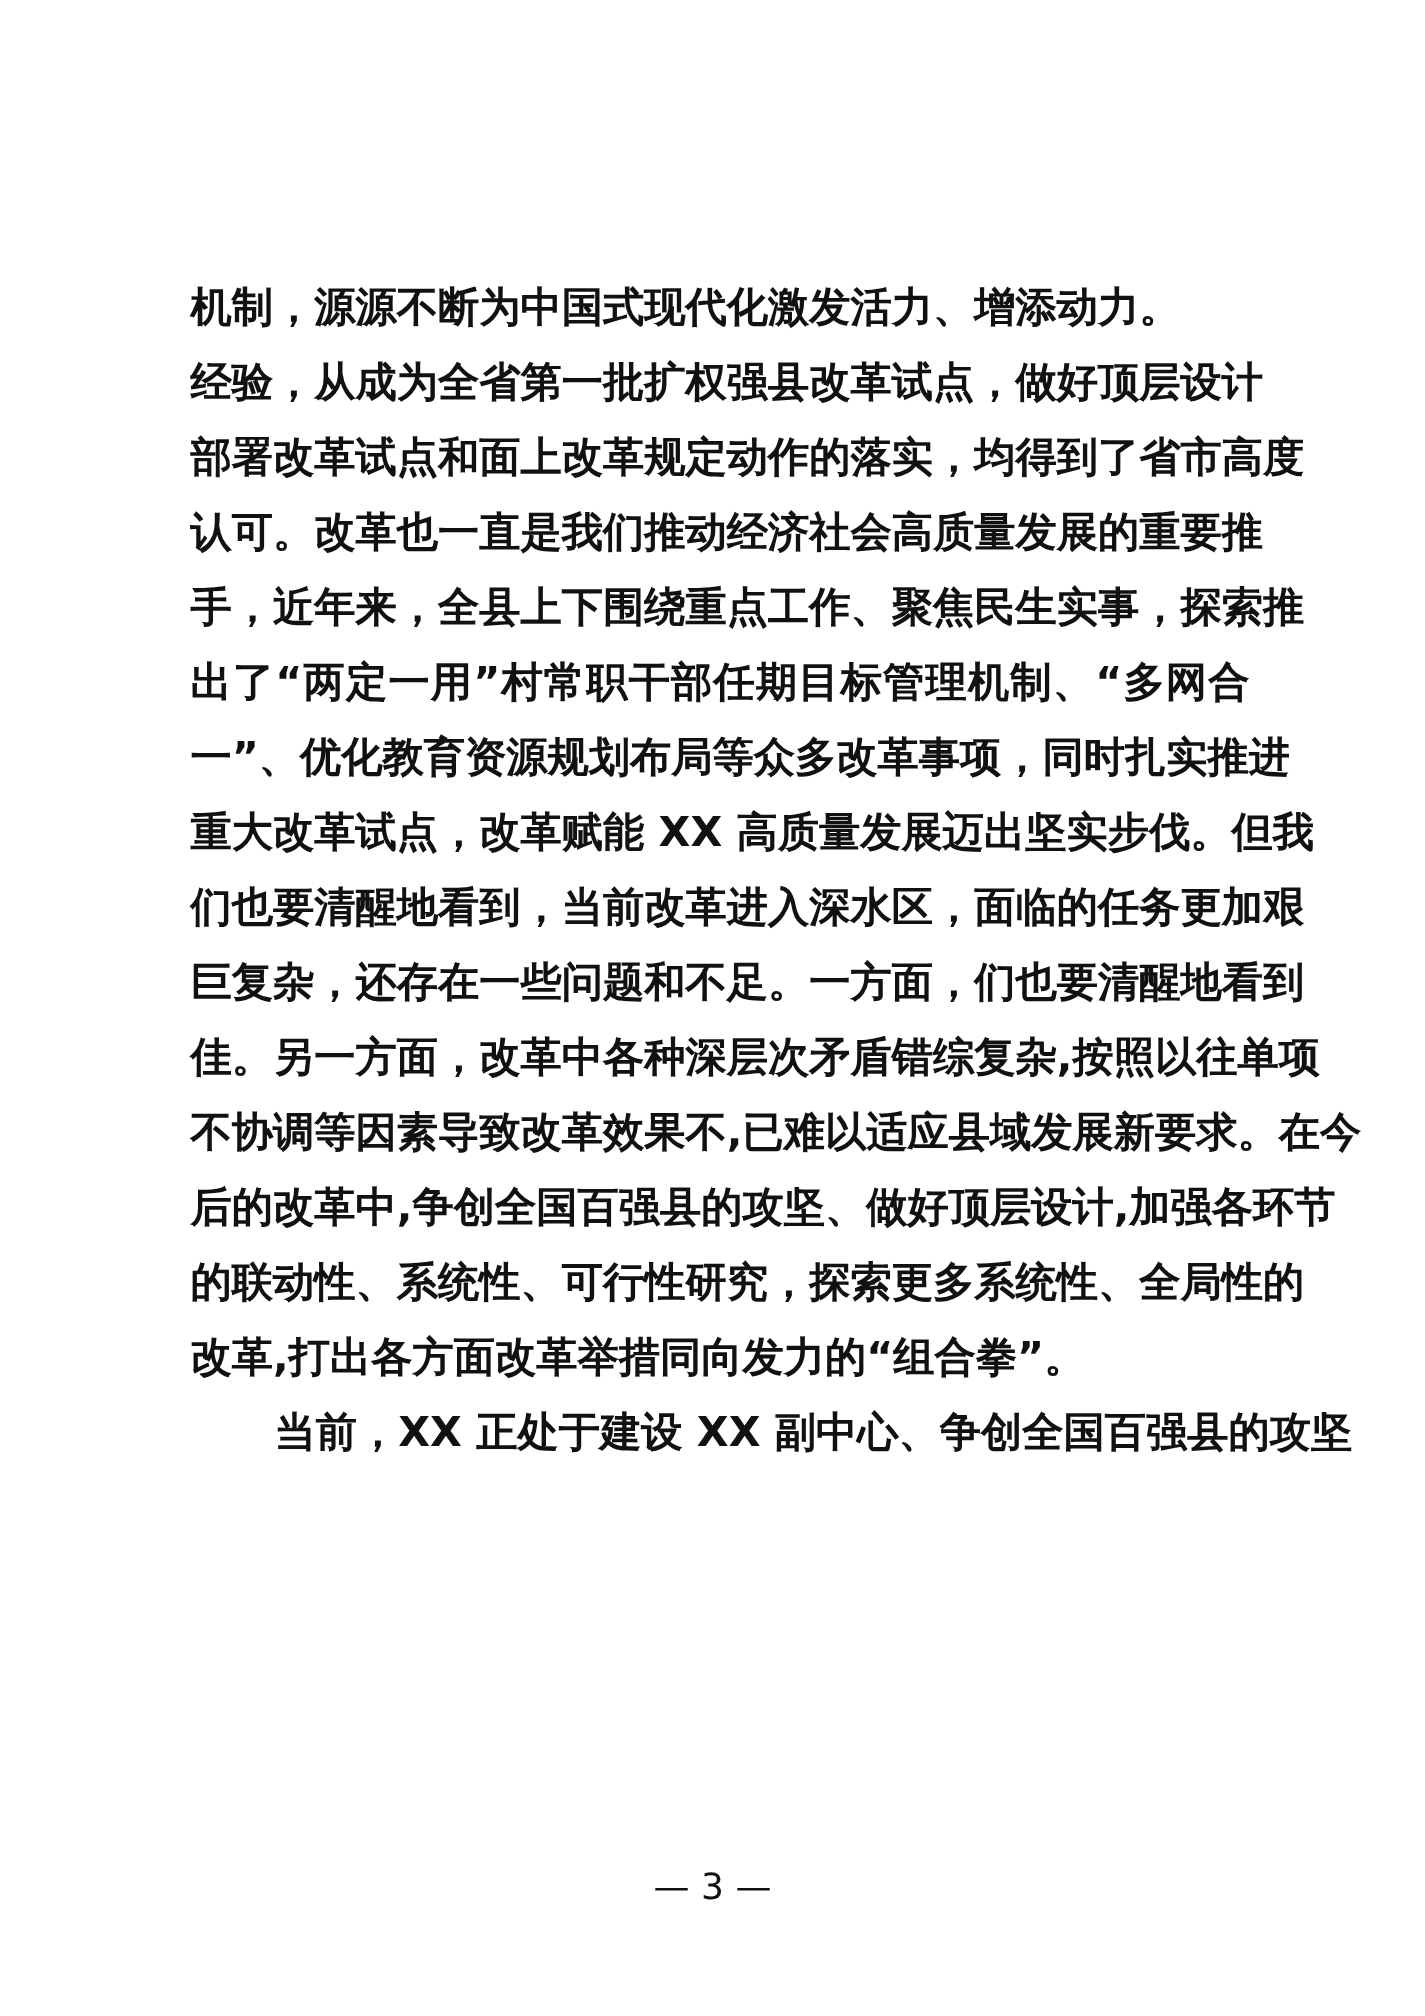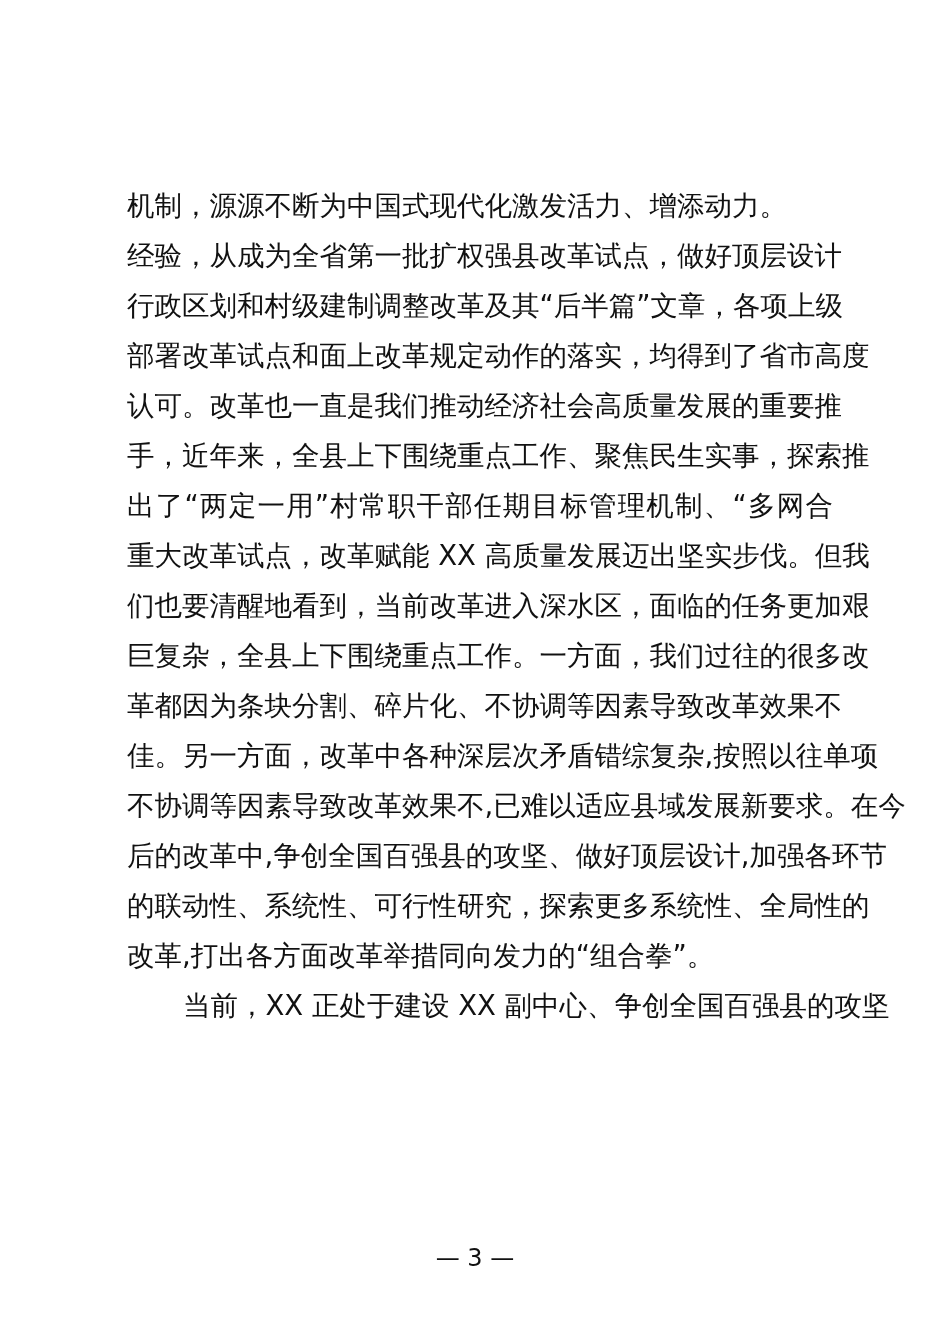--- a/index.html
+++ b/index.html
@@ -1,42 +1,41 @@
 <!DOCTYPE html>
 <html><head>
 <meta charset="utf-8">
 <style>
   html, body { margin: 0; padding: 0; background: #ffffff; }
   body { width: 950px; height: 1344px; position: relative; overflow: hidden;
          font-family: "DejaVu Sans", "Liberation Sans", sans-serif; color: #111111; }
   .page { position: absolute; left: 127px; top: 180px; width: 706px; }
   .line { height: 50px; line-height: 50px; font-size: 27.5px; white-space: nowrap;
-          text-align: justify; text-align-last: justify; letter-spacing: 0; }
+          text-align: justify; text-align-last: justify; letter-spacing: 0; font-weight: bold; }
   .line.last { text-align-last: left; }
   .line.indent { padding-left: 56px; }
   .footer { position: absolute; left: 0; width: 950px; top: 1240px; text-align: center;
             font-size: 24px; line-height: 36px; color: #111; }
 </style>
 </head>
 <body>
 
 <div class="page">
 
   <div class="line last">机制，源源不断为中国式现代化激发活力、增添动力。</div>
 
   <div class="line">经验，从成为全省第一批扩权强县改革试点，做好顶层设计</div>
-  <div class="line">行政区划和村级建制调整改革及其“后半篇”文章，各项上级</div>
   <div class="line">部署改革试点和面上改革规定动作的落实，均得到了省市高度</div>
   <div class="line">认可。改革也一直是我们推动经济社会高质量发展的重要推</div>
   <div class="line">手，近年来，全县上下围绕重点工作、聚焦民生实事，探索推</div>
   <div class="line">出了“两定一用”村常职干部任期目标管理机制、“多网合</div>
+  <div class="line">一”、优化教育资源规划布局等众多改革事项，同时扎实推进</div>
   <div class="line">重大改革试点，改革赋能 XX 高质量发展迈出坚实步伐。但我</div>
   <div class="line">们也要清醒地看到，当前改革进入深水区，面临的任务更加艰</div>
-  <div class="line">巨复杂，全县上下围绕重点工作。一方面，我们过往的很多改</div>
-  <div class="line">革都因为条块分割、碎片化、不协调等因素导致改革效果不</div>
+  <div class="line">巨复杂，还存在一些问题和不足。一方面，们也要清醒地看到</div>
   <div class="line">佳。另一方面，改革中各种深层次矛盾错综复杂,按照以往单项</div>
   <div class="line">不协调等因素导致改革效果不,已难以适应县域发展新要求。在今</div>
   <div class="line">后的改革中,争创全国百强县的攻坚、做好顶层设计,加强各环节</div>
   <div class="line">的联动性、系统性、可行性研究，探索更多系统性、全局性的</div>
   <div class="line last">改革,打出各方面改革举措同向发力的“组合拳”。</div>
 
   <div class="line indent">当前，XX 正处于建设 XX 副中心、争创全国百强县的攻坚</div>
 </div>
 
 <div class="footer">— 3 —</div>

